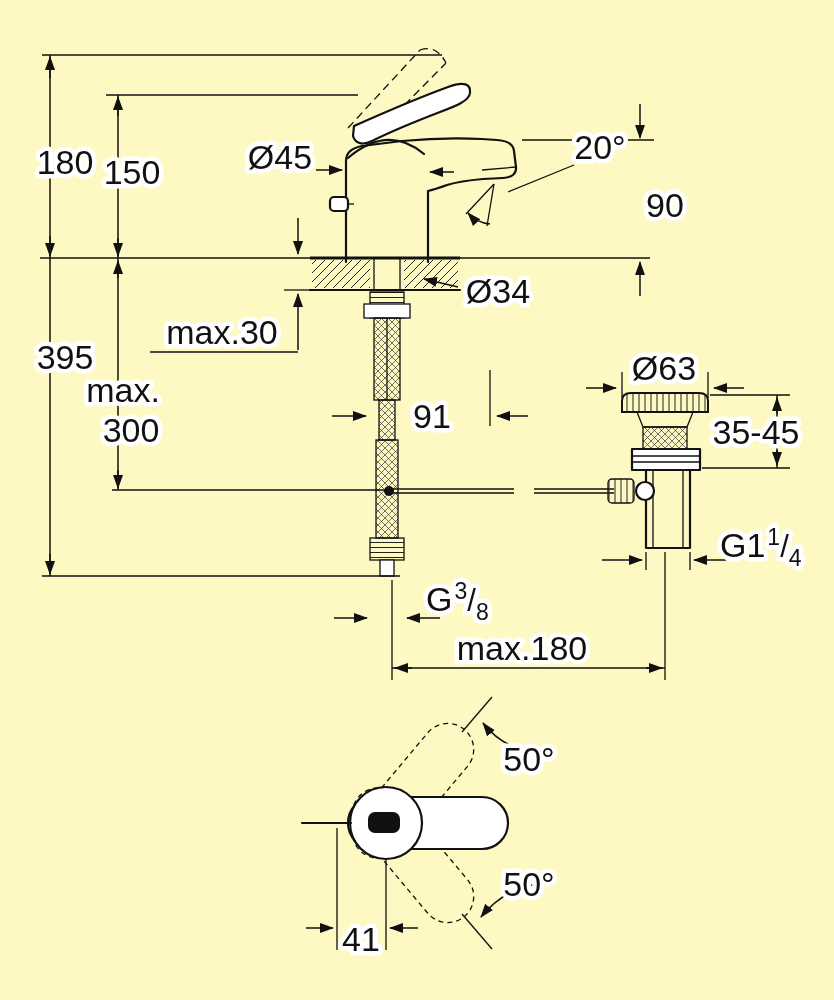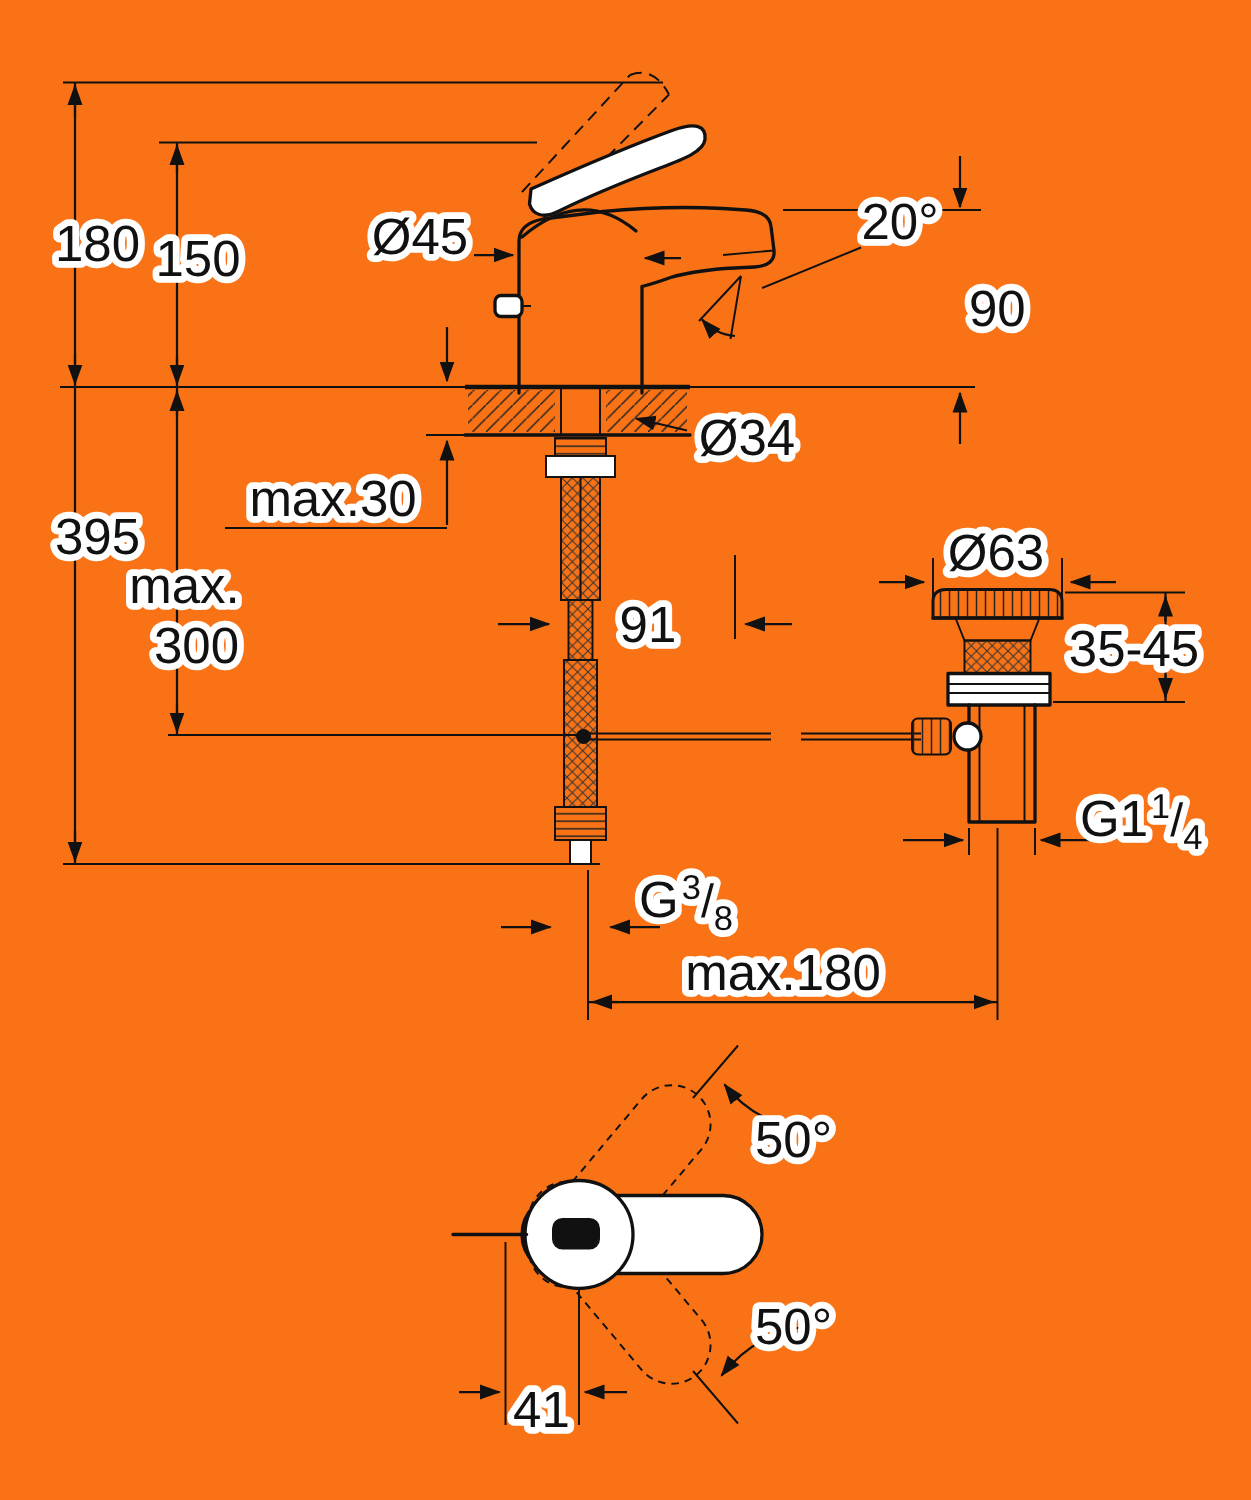--- a/index.html
+++ b/index.html
@@ -1,16 +1,16 @@
 <!DOCTYPE html>
 <html><head>
 <meta charset="utf-8">
 <style>
   html,body{margin:0;padding:0;background:#fff;}
-  .stage{position:relative;width:834px;height:1000px;background:#f97316;overflow:hidden;}
+  .stage{position:relative;width:834px;height:1000px;background:#fef9c3;overflow:hidden;}
   svg{display:block;}
   .outline{fill:none;stroke:#111;stroke-width:2.2;stroke-linejoin:round;stroke-linecap:round;}
   .thick{fill:none;stroke:#111;stroke-width:3;}
   .thin{fill:none;stroke:#111;stroke-width:1.3;}
   .dim{fill:none;stroke:#111;stroke-width:1.5;}
   .dash{stroke-dasharray:8 5;}
   .dash2{stroke-dasharray:5 4;}
   .wfill{fill:#fff;}
   .lbl{font-family:"Liberation Sans","DejaVu Sans",sans-serif;font-size:34px;fill:#111;
        paint-order:stroke;stroke:#fff;stroke-width:9px;stroke-linejoin:round;}

